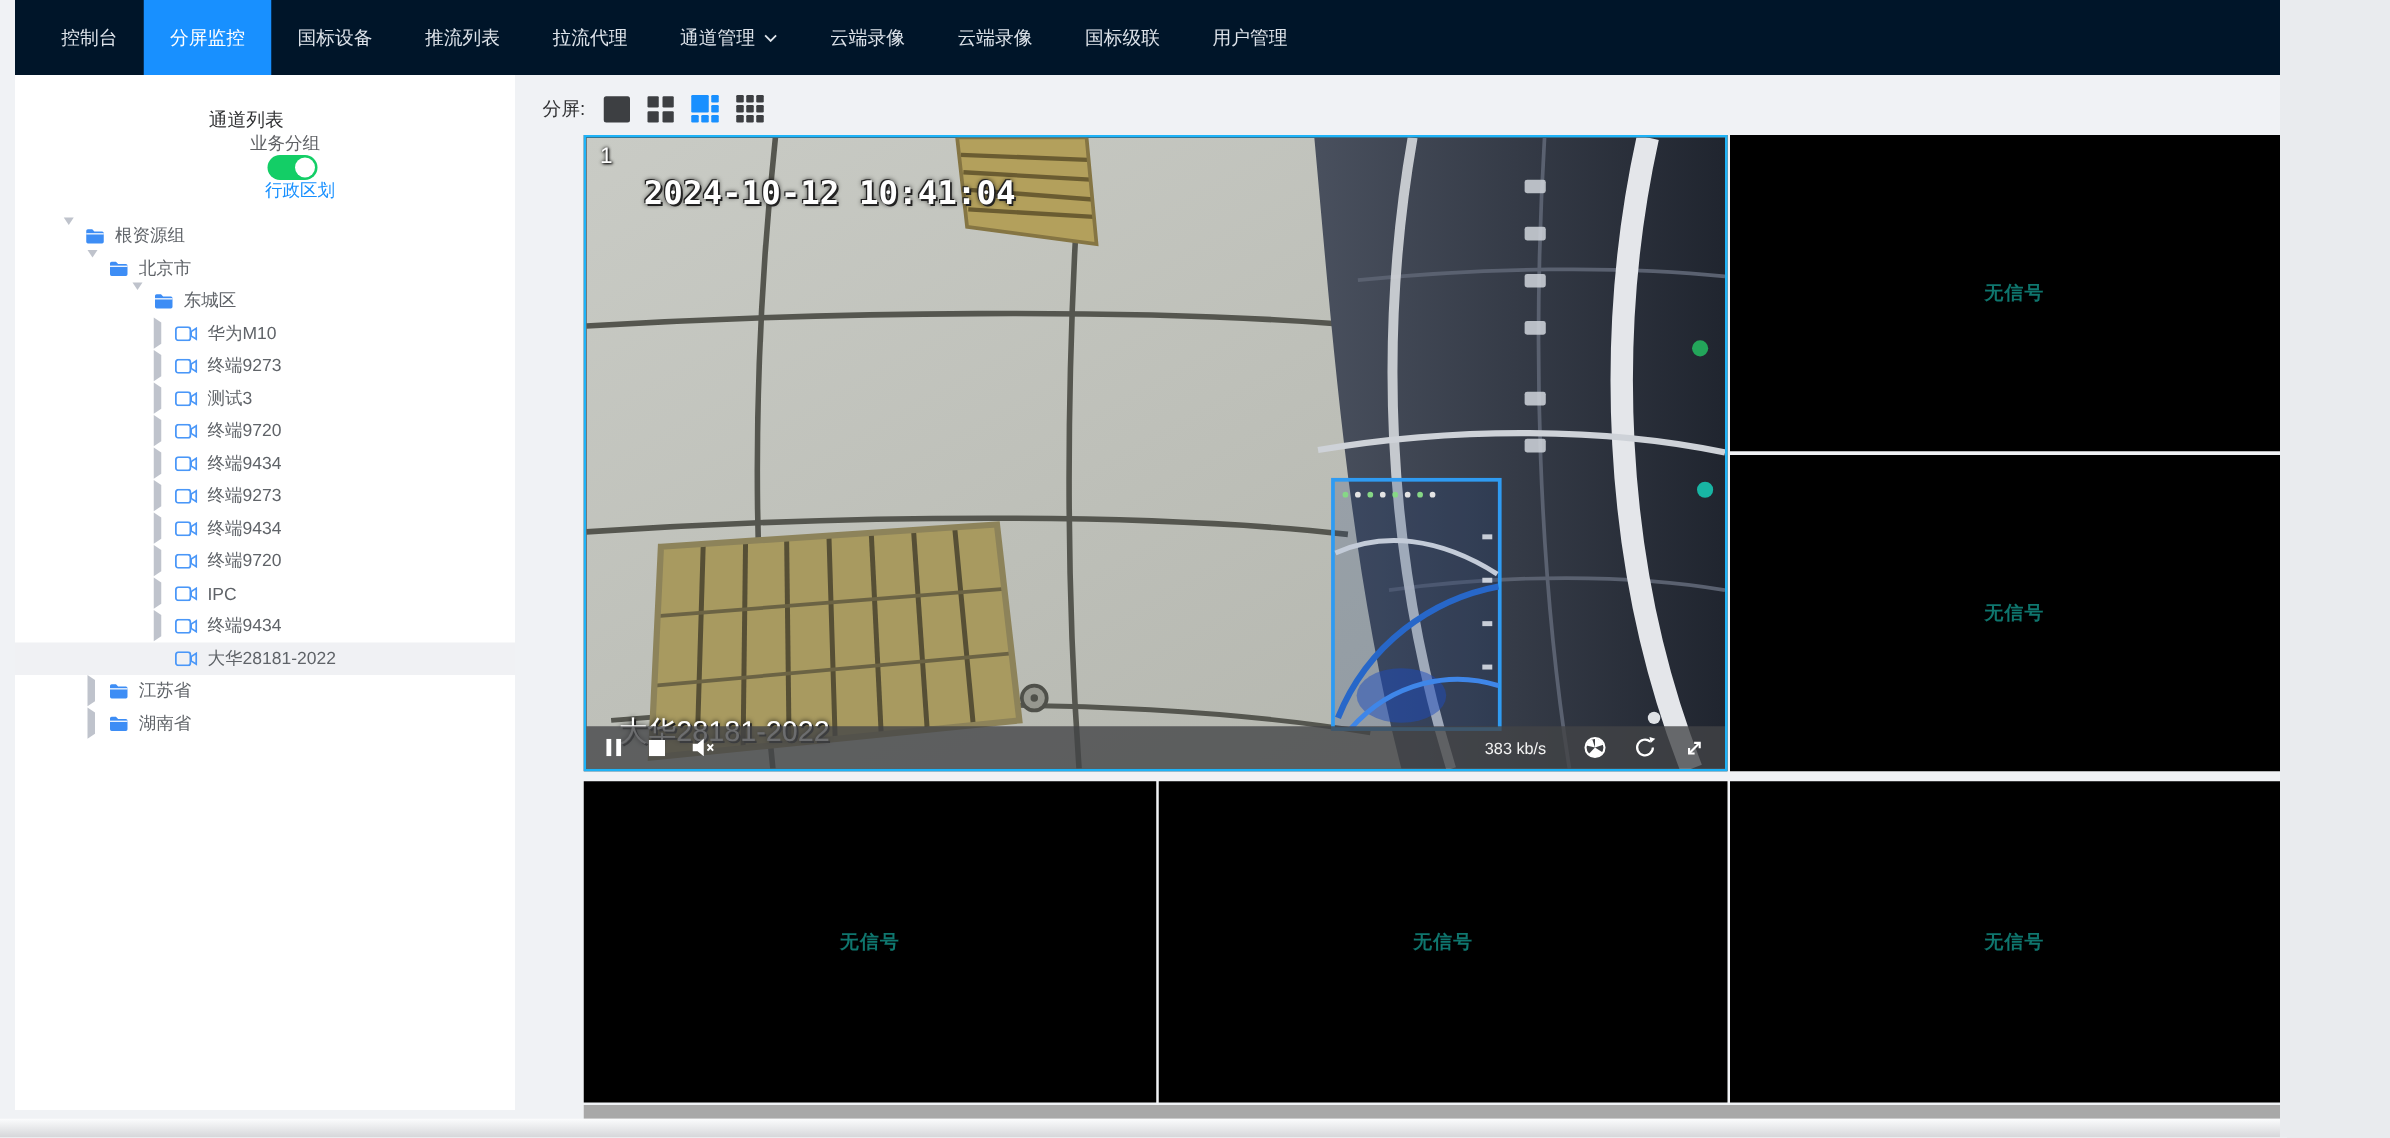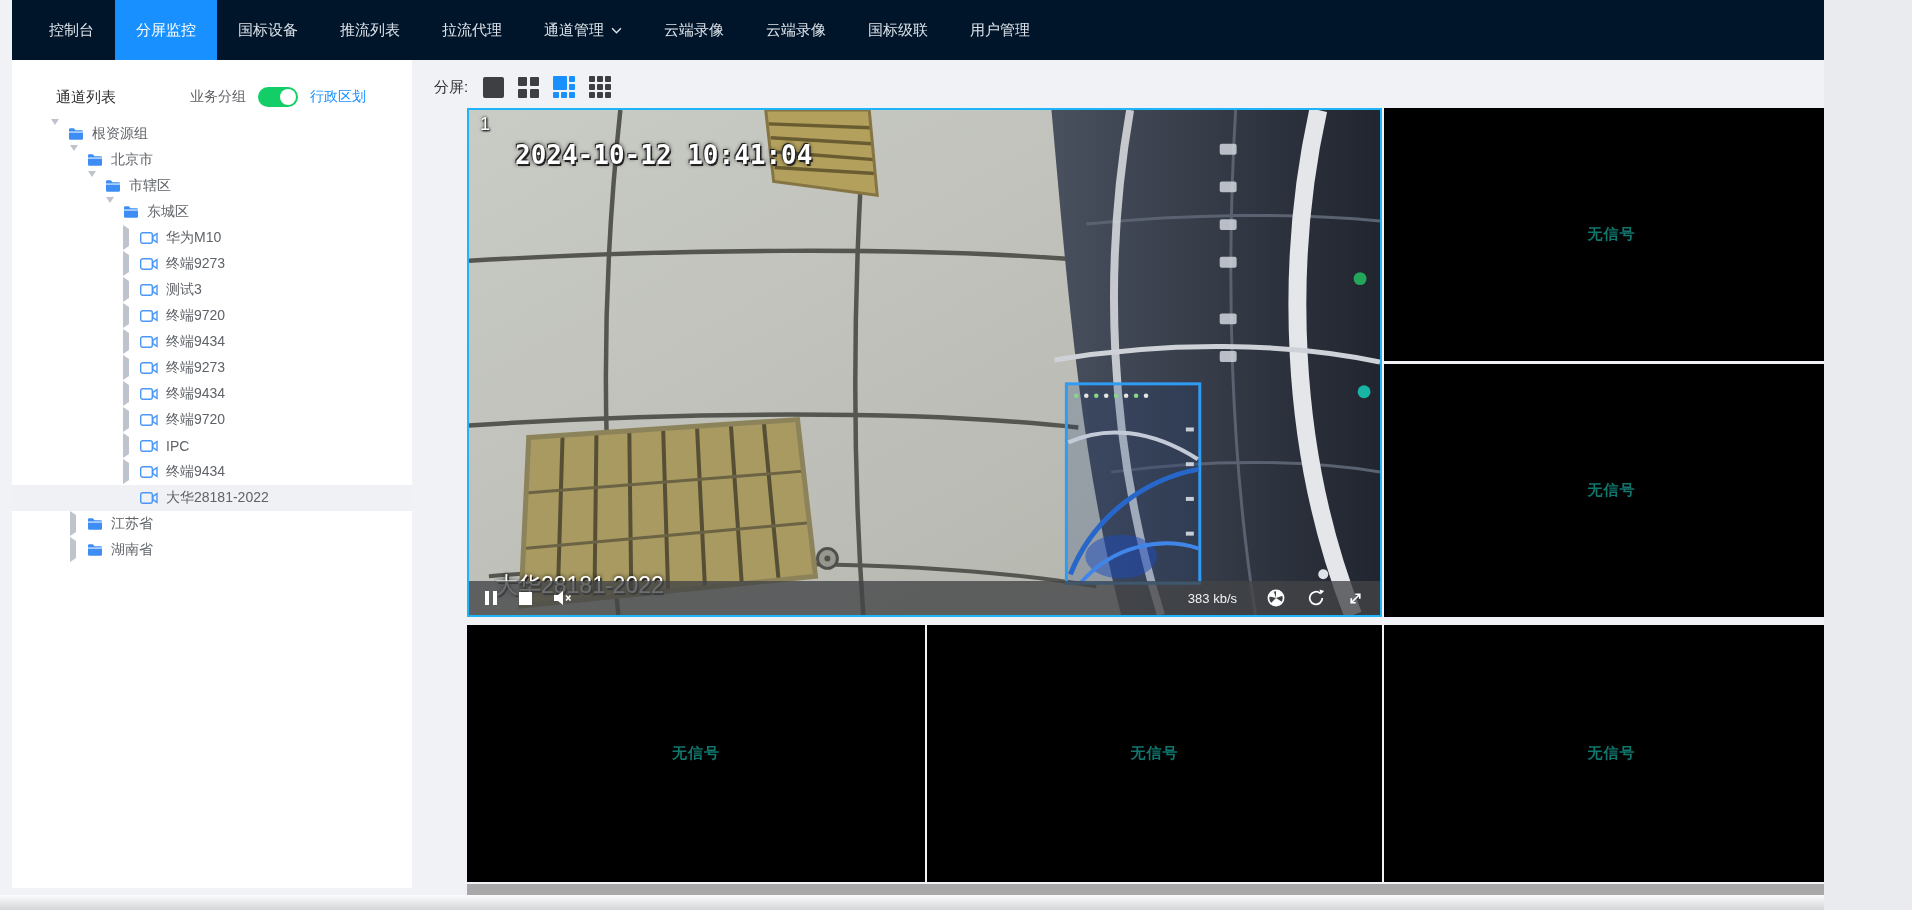--- a/index.html
+++ b/index.html
@@ -11,21 +11,21 @@
             background:#001529; display:flex; align-items:stretch; padding-left:16px; }
   .nav-item { display:flex; align-items:center; gap:7px; padding:0 21px; font-size:15px;
               color:#dde3ea; cursor:pointer; white-space:nowrap; }
   .nav-item.active { background:#1890ff; color:#fff; }
   .nav-user { margin-left:auto; display:flex; align-items:center; gap:8px; padding-right:30px;
               color:#e6ebf1; font-size:15px; cursor:pointer; }
   .chev { width:11px; height:7px; display:inline-block; }
 
   
   .sidebar { position:absolute; left:12px; top:60px; width:400px; height:828px; background:#fff; }
-  .side-header { display:flex; align-items:center; padding:27px 0 0 44px; }
+  .side-header { display:flex; align-items:center; padding:27px 0 0 44px;flex-direction:column; }
   .side-title { font-size:15px; color:#303133; margin-right:74px; }
   .group-label { font-size:14px; color:#606266; margin-right:12px; }
   .toggle { position:relative; width:40px; height:20px; border-radius:10px; background:#13ce66;
             cursor:pointer; flex:0 0 auto; }
   .toggle .knob { position:absolute; right:2px; top:2px; width:16px; height:16px; border-radius:50%;
                   background:#fff; }
   .region-label { font-size:14px; color:#1890ff; margin-left:12px; cursor:pointer; }
 
   .tree { margin-top:14px; }
   .tree-row { height:26px; display:flex; align-items:center; cursor:pointer; }
@@ -155,30 +155,20 @@
       </div>
       <div class="tree-row lvl1">
         <span class="caret"><span class="caret-down"></span></span>
         <span class="ticon">
             <svg width="16" height="14" viewBox="0 0 16 14">
               <path d="M1,2.6 a1.3,1.3 0 0 1 1.3,-1.3 h3.5 l1.7,1.9 h6.2 a1.3,1.3 0 0 1 1.3,1.3 v6.9 a1.3,1.3 0 0 1 -1.3,1.3 H2.3 A1.3,1.3 0 0 1 1,11.4 Z" fill="#3d8df5"></path>
               <rect x="1" y="4.5" width="14" height="1.1" fill="#fff" opacity="0.9"></rect>
             </svg>
           </span>
         <span class="tlabel">北京市</span>
-      </div>
-      <div class="tree-row lvl2">
-        <span class="caret"><span class="caret-down"></span></span>
-        <span class="ticon">
-            <svg width="16" height="14" viewBox="0 0 16 14">
-              <path d="M1,2.6 a1.3,1.3 0 0 1 1.3,-1.3 h3.5 l1.7,1.9 h6.2 a1.3,1.3 0 0 1 1.3,1.3 v6.9 a1.3,1.3 0 0 1 -1.3,1.3 H2.3 A1.3,1.3 0 0 1 1,11.4 Z" fill="#3d8df5"></path>
-              <rect x="1" y="4.5" width="14" height="1.1" fill="#fff" opacity="0.9"></rect>
-            </svg>
-          </span>
-        <span class="tlabel">市辖区</span>
       </div>
       <div class="tree-row lvl3">
         <span class="caret"><span class="caret-down"></span></span>
         <span class="ticon">
             <svg width="16" height="14" viewBox="0 0 16 14">
               <path d="M1,2.6 a1.3,1.3 0 0 1 1.3,-1.3 h3.5 l1.7,1.9 h6.2 a1.3,1.3 0 0 1 1.3,1.3 v6.9 a1.3,1.3 0 0 1 -1.3,1.3 H2.3 A1.3,1.3 0 0 1 1,11.4 Z" fill="#3d8df5"></path>
               <rect x="1" y="4.5" width="14" height="1.1" fill="#fff" opacity="0.9"></rect>
             </svg>
           </span>
         <span class="tlabel">东城区</span>

